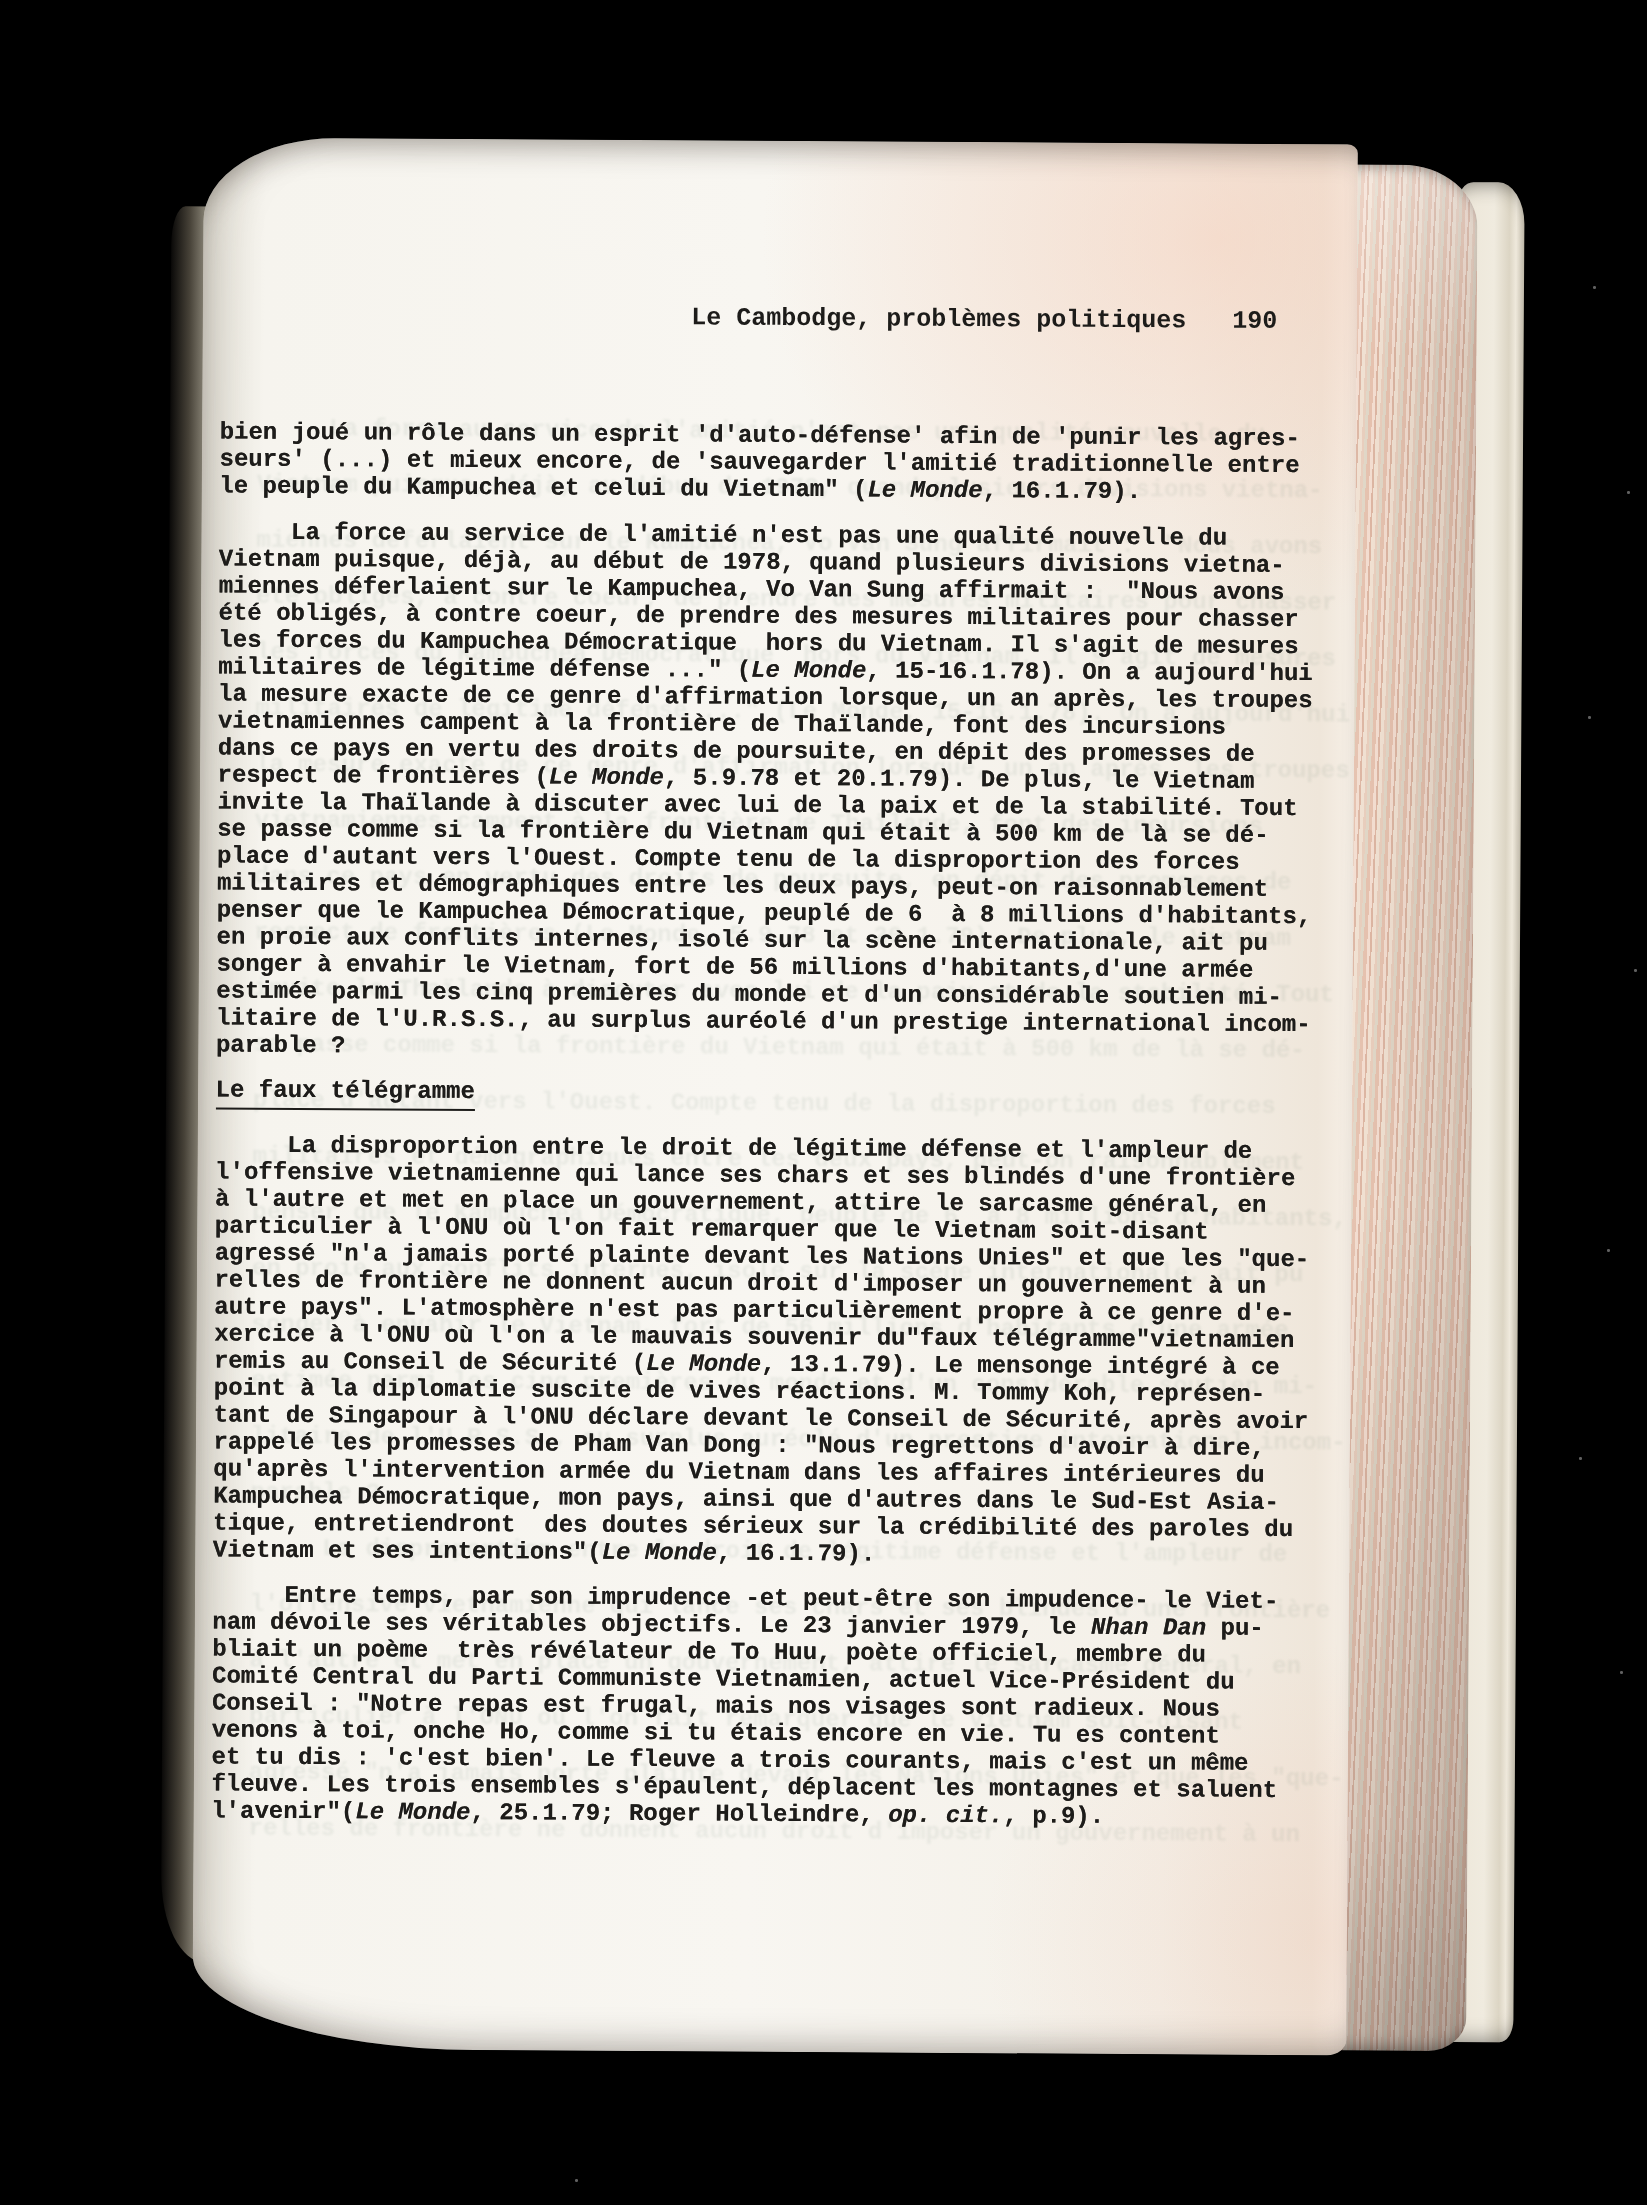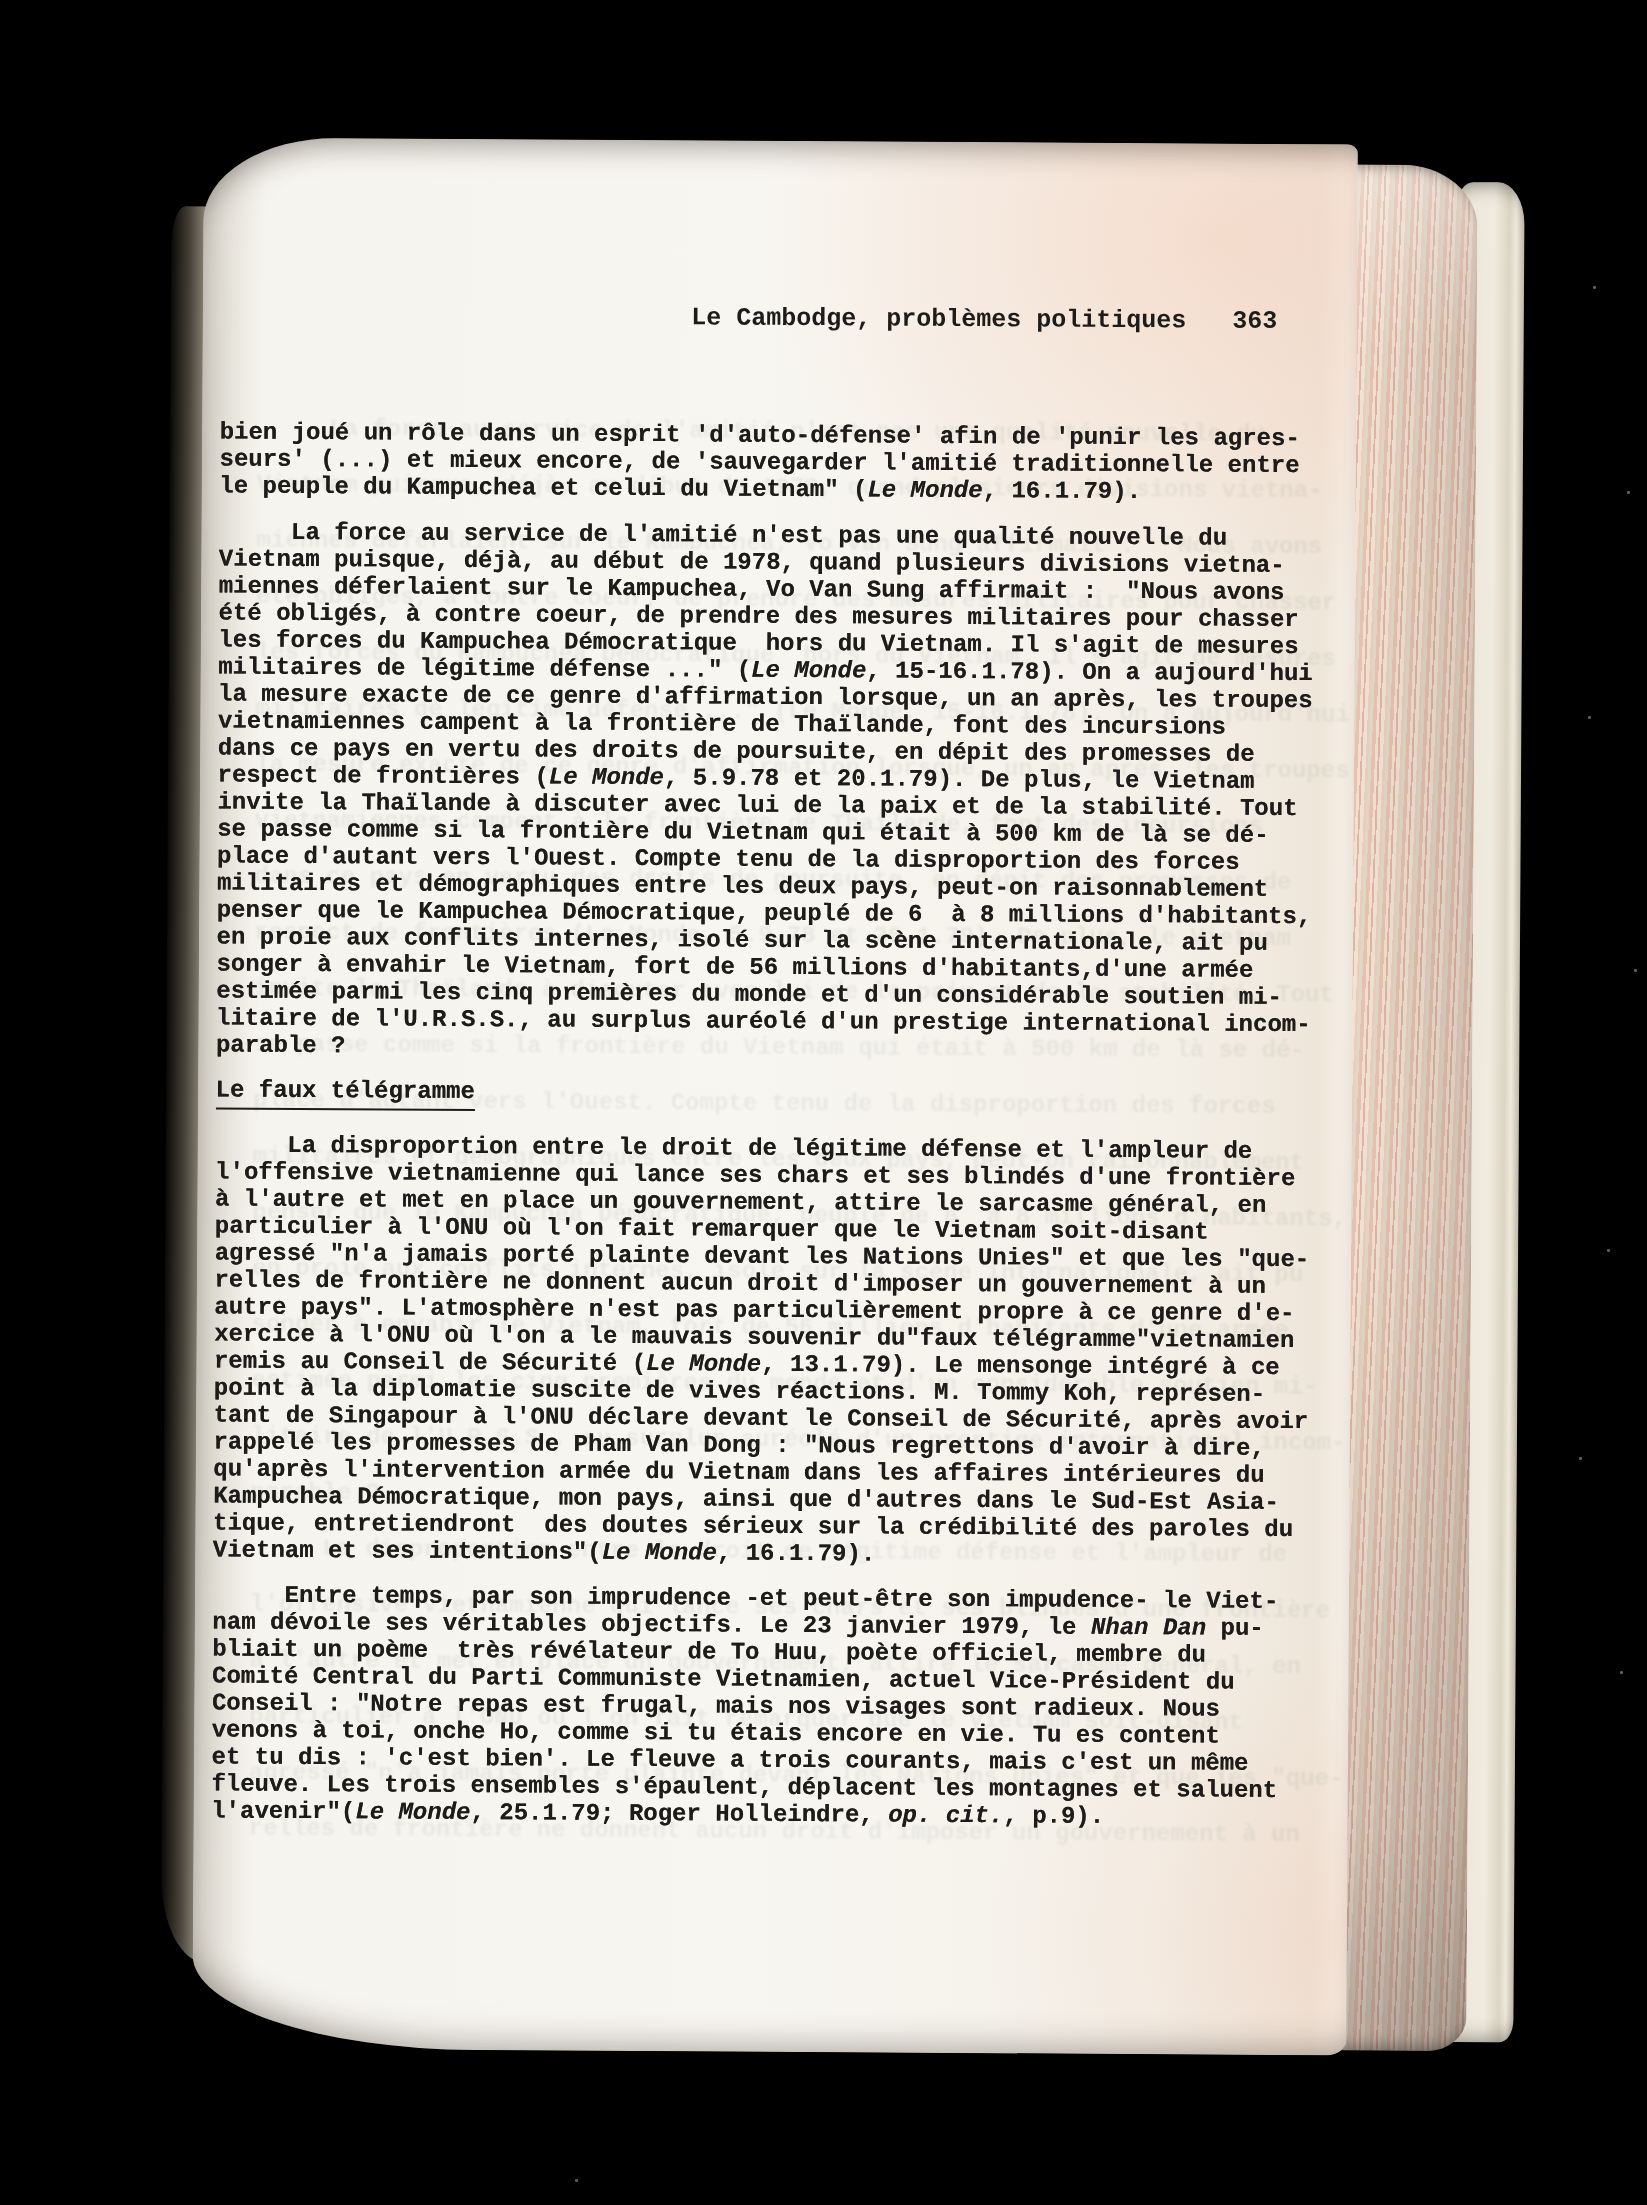--- a/index.html
+++ b/index.html
@@ -91,21 +91,21 @@
 
 <div class="stage">
   <div class="book">
     <div class="spine-shadow"></div>
     <div class="back-page"></div>
     <div class="page-edges"></div>
 
     <div class="page">
       <div class="ghost" id="ghost"><div>     La force au service de l'amitié n'est pas une qualité nouvelle du</div><div>Vietnam puisque, déjà, au début de 1978, quand plusieurs divisions vietna-</div><div>miennes déferlaient sur le Kampuchea, Vo Van Sung affirmait :  "Nous avons</div><div>été obligés, à contre coeur, de prendre des mesures militaires pour chasser</div><div>les forces du Kampuchea Démocratique  hors du Vietnam. Il s'agit de mesures</div><div>militaires de légitime défense ..." (Le Monde, 15-16.1.78). On a aujourd'hui</div><div>la mesure exacte de ce genre d'affirmation lorsque, un an après, les troupes</div><div>vietnamiennes campent à la frontière de Thaïlande, font des incursions</div><div>dans ce pays en vertu des droits de poursuite, en dépit des promesses de</div><div>respect de frontières (Le Monde, 5.9.78 et 20.1.79). De plus, le Vietnam</div><div>invite la Thaïlande à discuter avec lui de la paix et de la stabilité. Tout</div><div>se passe comme si la frontière du Vietnam qui était à 500 km de là se dé-</div><div>place d'autant vers l'Ouest. Compte tenu de la disproportion des forces</div><div>militaires et démographiques entre les deux pays, peut-on raisonnablement</div><div>penser que le Kampuchea Démocratique, peuplé de 6  à 8 millions d'habitants,</div><div>en proie aux conflits internes, isolé sur la scène internationale, ait pu</div><div>songer à envahir le Vietnam, fort de 56 millions d'habitants,d'une armée</div><div>estimée parmi les cinq premières du monde et d'un considérable soutien mi-</div><div>litaire de l'U.R.S.S., au surplus auréolé d'un prestige international incom-</div><div>parable ?</div><div>     La disproportion entre le droit de légitime défense et l'ampleur de</div><div>l'offensive vietnamienne qui lance ses chars et ses blindés d'une frontière</div><div>à l'autre et met en place un gouvernement, attire le sarcasme général, en</div><div>particulier à l'ONU où l'on fait remarquer que le Vietnam soit-disant</div><div>agressé "n'a jamais porté plainte devant les Nations Unies" et que les "que-</div><div>relles de frontière ne donnent aucun droit d'imposer un gouvernement à un</div></div>
 
-      <div class="running-header"><span>Le Cambodge, problèmes politiques</span><span class="pageno">363</span></div>
+      <div class="running-header"><span>Le Cambodge, problèmes politiques</span><span class="pageno">190</span></div>
 
       <div class="text-layer" id="text-layer"><div class="para"><div class="line">bien joué un rôle dans un esprit 'd'auto-défense' afin de 'punir les agres-</div><div class="line">seurs' (...) et mieux encore, de 'sauvegarder l'amitié traditionnelle entre</div><div class="line">le peuple du Kampuchea et celui du Vietnam" (<span class="it">Le Monde</span>, 16.1.79).</div></div><div class="para"><div class="line">     La force au service de l'amitié n'est pas une qualité nouvelle du</div><div class="line">Vietnam puisque, déjà, au début de 1978, quand plusieurs divisions vietna-</div><div class="line">miennes déferlaient sur le Kampuchea, Vo Van Sung affirmait :  "Nous avons</div><div class="line">été obligés, à contre coeur, de prendre des mesures militaires pour chasser</div><div class="line">les forces du Kampuchea Démocratique  hors du Vietnam. Il s'agit de mesures</div><div class="line">militaires de légitime défense ..." (<span class="it">Le Monde</span>, 15-16.1.78). On a aujourd'hui</div><div class="line">la mesure exacte de ce genre d'affirmation lorsque, un an après, les troupes</div><div class="line">vietnamiennes campent à la frontière de Thaïlande, font des incursions</div><div class="line">dans ce pays en vertu des droits de poursuite, en dépit des promesses de</div><div class="line">respect de frontières (<span class="it">Le Monde</span>, 5.9.78 et 20.1.79). De plus, le Vietnam</div><div class="line">invite la Thaïlande à discuter avec lui de la paix et de la stabilité. Tout</div><div class="line">se passe comme si la frontière du Vietnam qui était à 500 km de là se dé-</div><div class="line">place d'autant vers l'Ouest. Compte tenu de la disproportion des forces</div><div class="line">militaires et démographiques entre les deux pays, peut-on raisonnablement</div><div class="line">penser que le Kampuchea Démocratique, peuplé de 6  à 8 millions d'habitants,</div><div class="line">en proie aux conflits internes, isolé sur la scène internationale, ait pu</div><div class="line">songer à envahir le Vietnam, fort de 56 millions d'habitants,d'une armée</div><div class="line">estimée parmi les cinq premières du monde et d'un considérable soutien mi-</div><div class="line">litaire de l'U.R.S.S., au surplus auréolé d'un prestige international incom-</div><div class="line">parable ?</div></div><div class="heading"><span class="hd">Le faux télégramme</span></div><div class="para"><div class="line">     La disproportion entre le droit de légitime défense et l'ampleur de</div><div class="line">l'offensive vietnamienne qui lance ses chars et ses blindés d'une frontière</div><div class="line">à l'autre et met en place un gouvernement, attire le sarcasme général, en</div><div class="line">particulier à l'ONU où l'on fait remarquer que le Vietnam soit-disant</div><div class="line">agressé "n'a jamais porté plainte devant les Nations Unies" et que les "que-</div><div class="line">relles de frontière ne donnent aucun droit d'imposer un gouvernement à un</div><div class="line">autre pays". L'atmosphère n'est pas particulièrement propre à ce genre d'e-</div><div class="line">xercice à l'ONU où l'on a le mauvais souvenir du"faux télégramme"vietnamien</div><div class="line">remis au Conseil de Sécurité (<span class="it">Le Monde</span>, 13.1.79). Le mensonge intégré à ce</div><div class="line">point à la diplomatie suscite de vives réactions. M. Tommy Koh, représen-</div><div class="line">tant de Singapour à l'ONU déclare devant le Conseil de Sécurité, après avoir</div><div class="line">rappelé les promesses de Pham Van Dong : "Nous regrettons d'avoir à dire,</div><div class="line">qu'après l'intervention armée du Vietnam dans les affaires intérieures du</div><div class="line">Kampuchea Démocratique, mon pays, ainsi que d'autres dans le Sud-Est Asia-</div><div class="line">tique, entretiendront  des doutes sérieux sur la crédibilité des paroles du</div><div class="line">Vietnam et ses intentions"(<span class="it">Le Monde</span>, 16.1.79).</div></div><div class="para"><div class="line">     Entre temps, par son imprudence -et peut-être son impudence- le Viet-</div><div class="line">nam dévoile ses véritables objectifs. Le 23 janvier 1979, le <span class="it">Nhan Dan</span> pu-</div><div class="line">bliait un poème  très révélateur de To Huu, poète officiel, membre du</div><div class="line">Comité Central du Parti Communiste Vietnamien, actuel Vice-Président du</div><div class="line">Conseil : "Notre repas est frugal, mais nos visages sont radieux. Nous</div><div class="line">venons à toi, onche Ho, comme si tu étais encore en vie. Tu es content</div><div class="line">et tu dis : 'c'est bien'. Le fleuve a trois courants, mais c'est un même</div><div class="line">fleuve. Les trois ensembles s'épaulent, déplacent les montagnes et saluent</div><div class="line">l'avenir"(<span class="it">Le Monde</span>, 25.1.79; Roger Holleindre, <span class="it">op. cit.</span>, p.9).</div></div></div>
     </div>
   </div>
 
   <div class="speck" style="left:1593px;top:286px"></div>
   <div class="speck" style="left:1627px;top:491px"></div>
   <div class="speck" style="left:1588px;top:716px"></div>
   <div class="speck" style="left:1634px;top:969px"></div>
   <div class="speck" style="left:1607px;top:1249px"></div>

